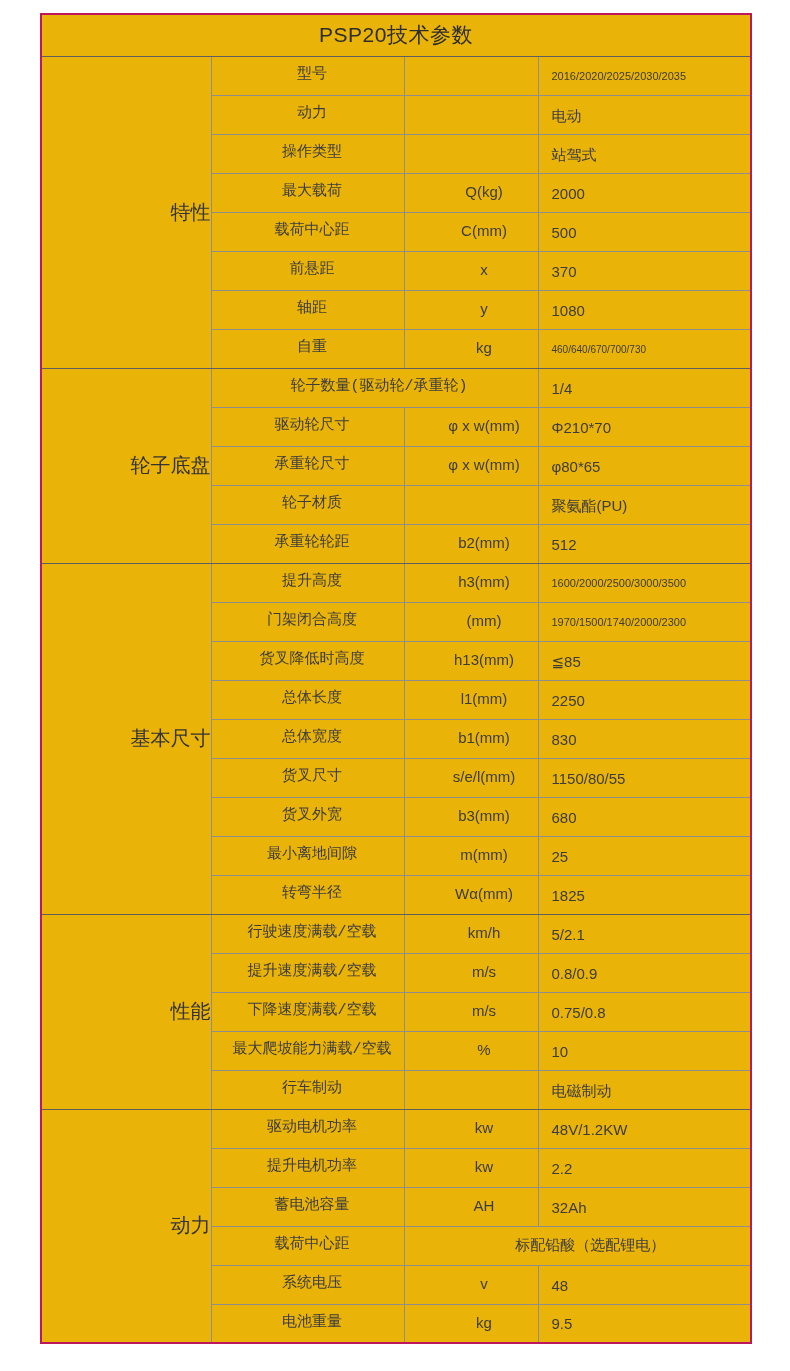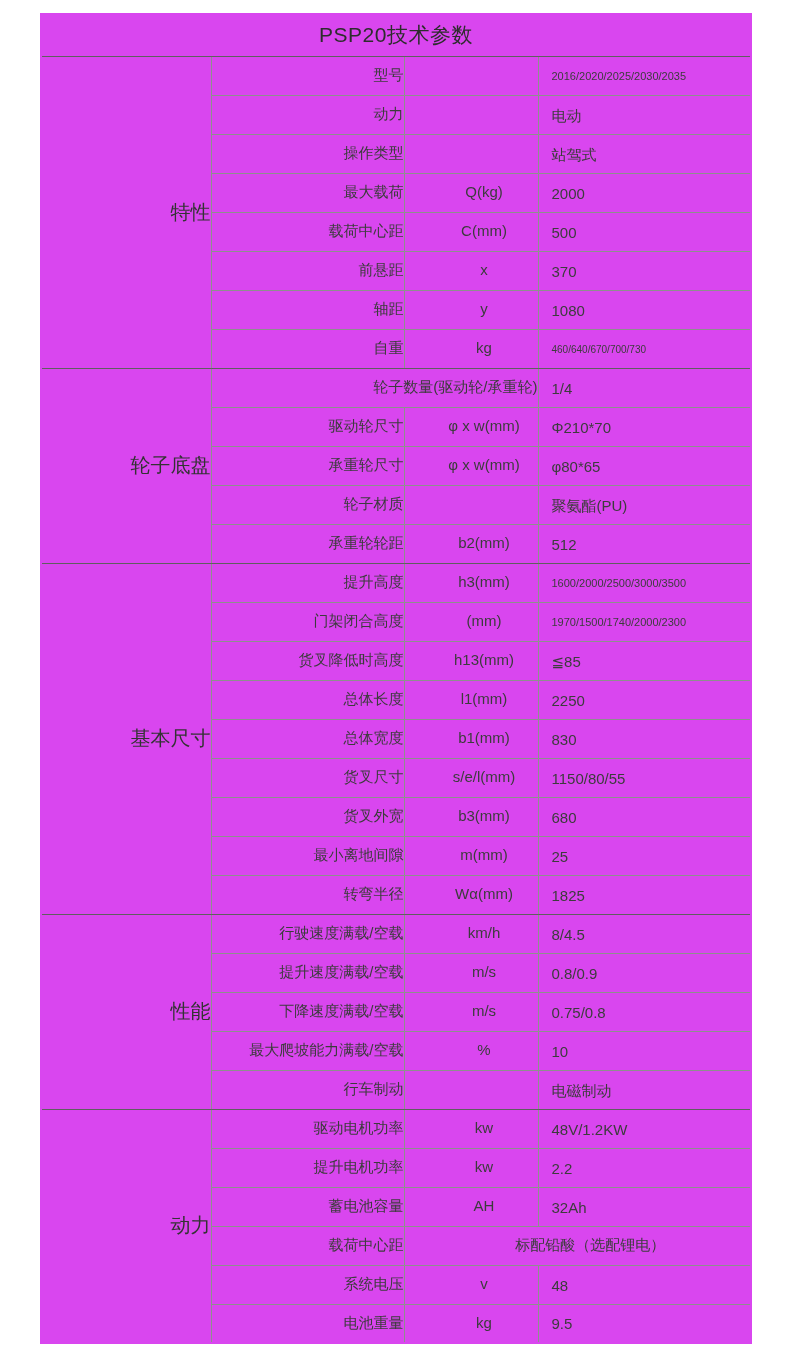--- a/index.html
+++ b/index.html
@@ -14,22 +14,22 @@
     color: #3c3c3c;
     overflow: hidden;
   }
   .sheet {
     padding: 13px 40px 0 40px;
   }
   table.spec {
     border-collapse: collapse;
     table-layout: fixed;
     width: 710px;
-    border: 2px solid #d946ef;
-    background: #d946ef;
+    border: 2px solid #be185d;
+    background: #eab308;
   }
   col.c-cat { width: 170px; }
   col.c-param { width: 193px; }
   col.c-sym { width: 134px; }
   col.c-val { width: 213px; }
 
   td {
     border: 1px solid #8e8e8e;
     height: 39px;
     box-sizing: border-box;
@@ -49,22 +49,23 @@
     border-bottom: 1px solid #5f5f5f;
     letter-spacing: 0.5px;
   }
   td.c {
     text-align: right;
     font-size: 20px;
     color: #333333;
     border-bottom-color: #5f5f5f;
   }
   td.p {
-    text-align: right;
+    text-align: center;
     padding-left: 9px;
+    font-family: Liberation Mono, monospace;
   }
   td.s {
     text-align: center;
     padding-left: 26px;
   }
   td.v {
     text-align: left;
     padding-left: 13px;
     padding-top: 3px;
   }
@@ -205,21 +206,21 @@
       <tr class="secend">
         <td class="p">转弯半径</td>
         <td class="s">Wα(mm)</td>
         <td class="v">1825</td>
       </tr>
 
       <tr>
         <td class="c" rowspan="5">性能</td>
         <td class="p">行驶速度满载/空载</td>
         <td class="s">km/h</td>
-        <td class="v">8/4.5</td>
+        <td class="v">5/2.1</td>
       </tr>
       <tr>
         <td class="p">提升速度满载/空载</td>
         <td class="s">m/s</td>
         <td class="v">0.8/0.9</td>
       </tr>
       <tr>
         <td class="p">下降速度满载/空载</td>
         <td class="s">m/s</td>
         <td class="v">0.75/0.8</td>

